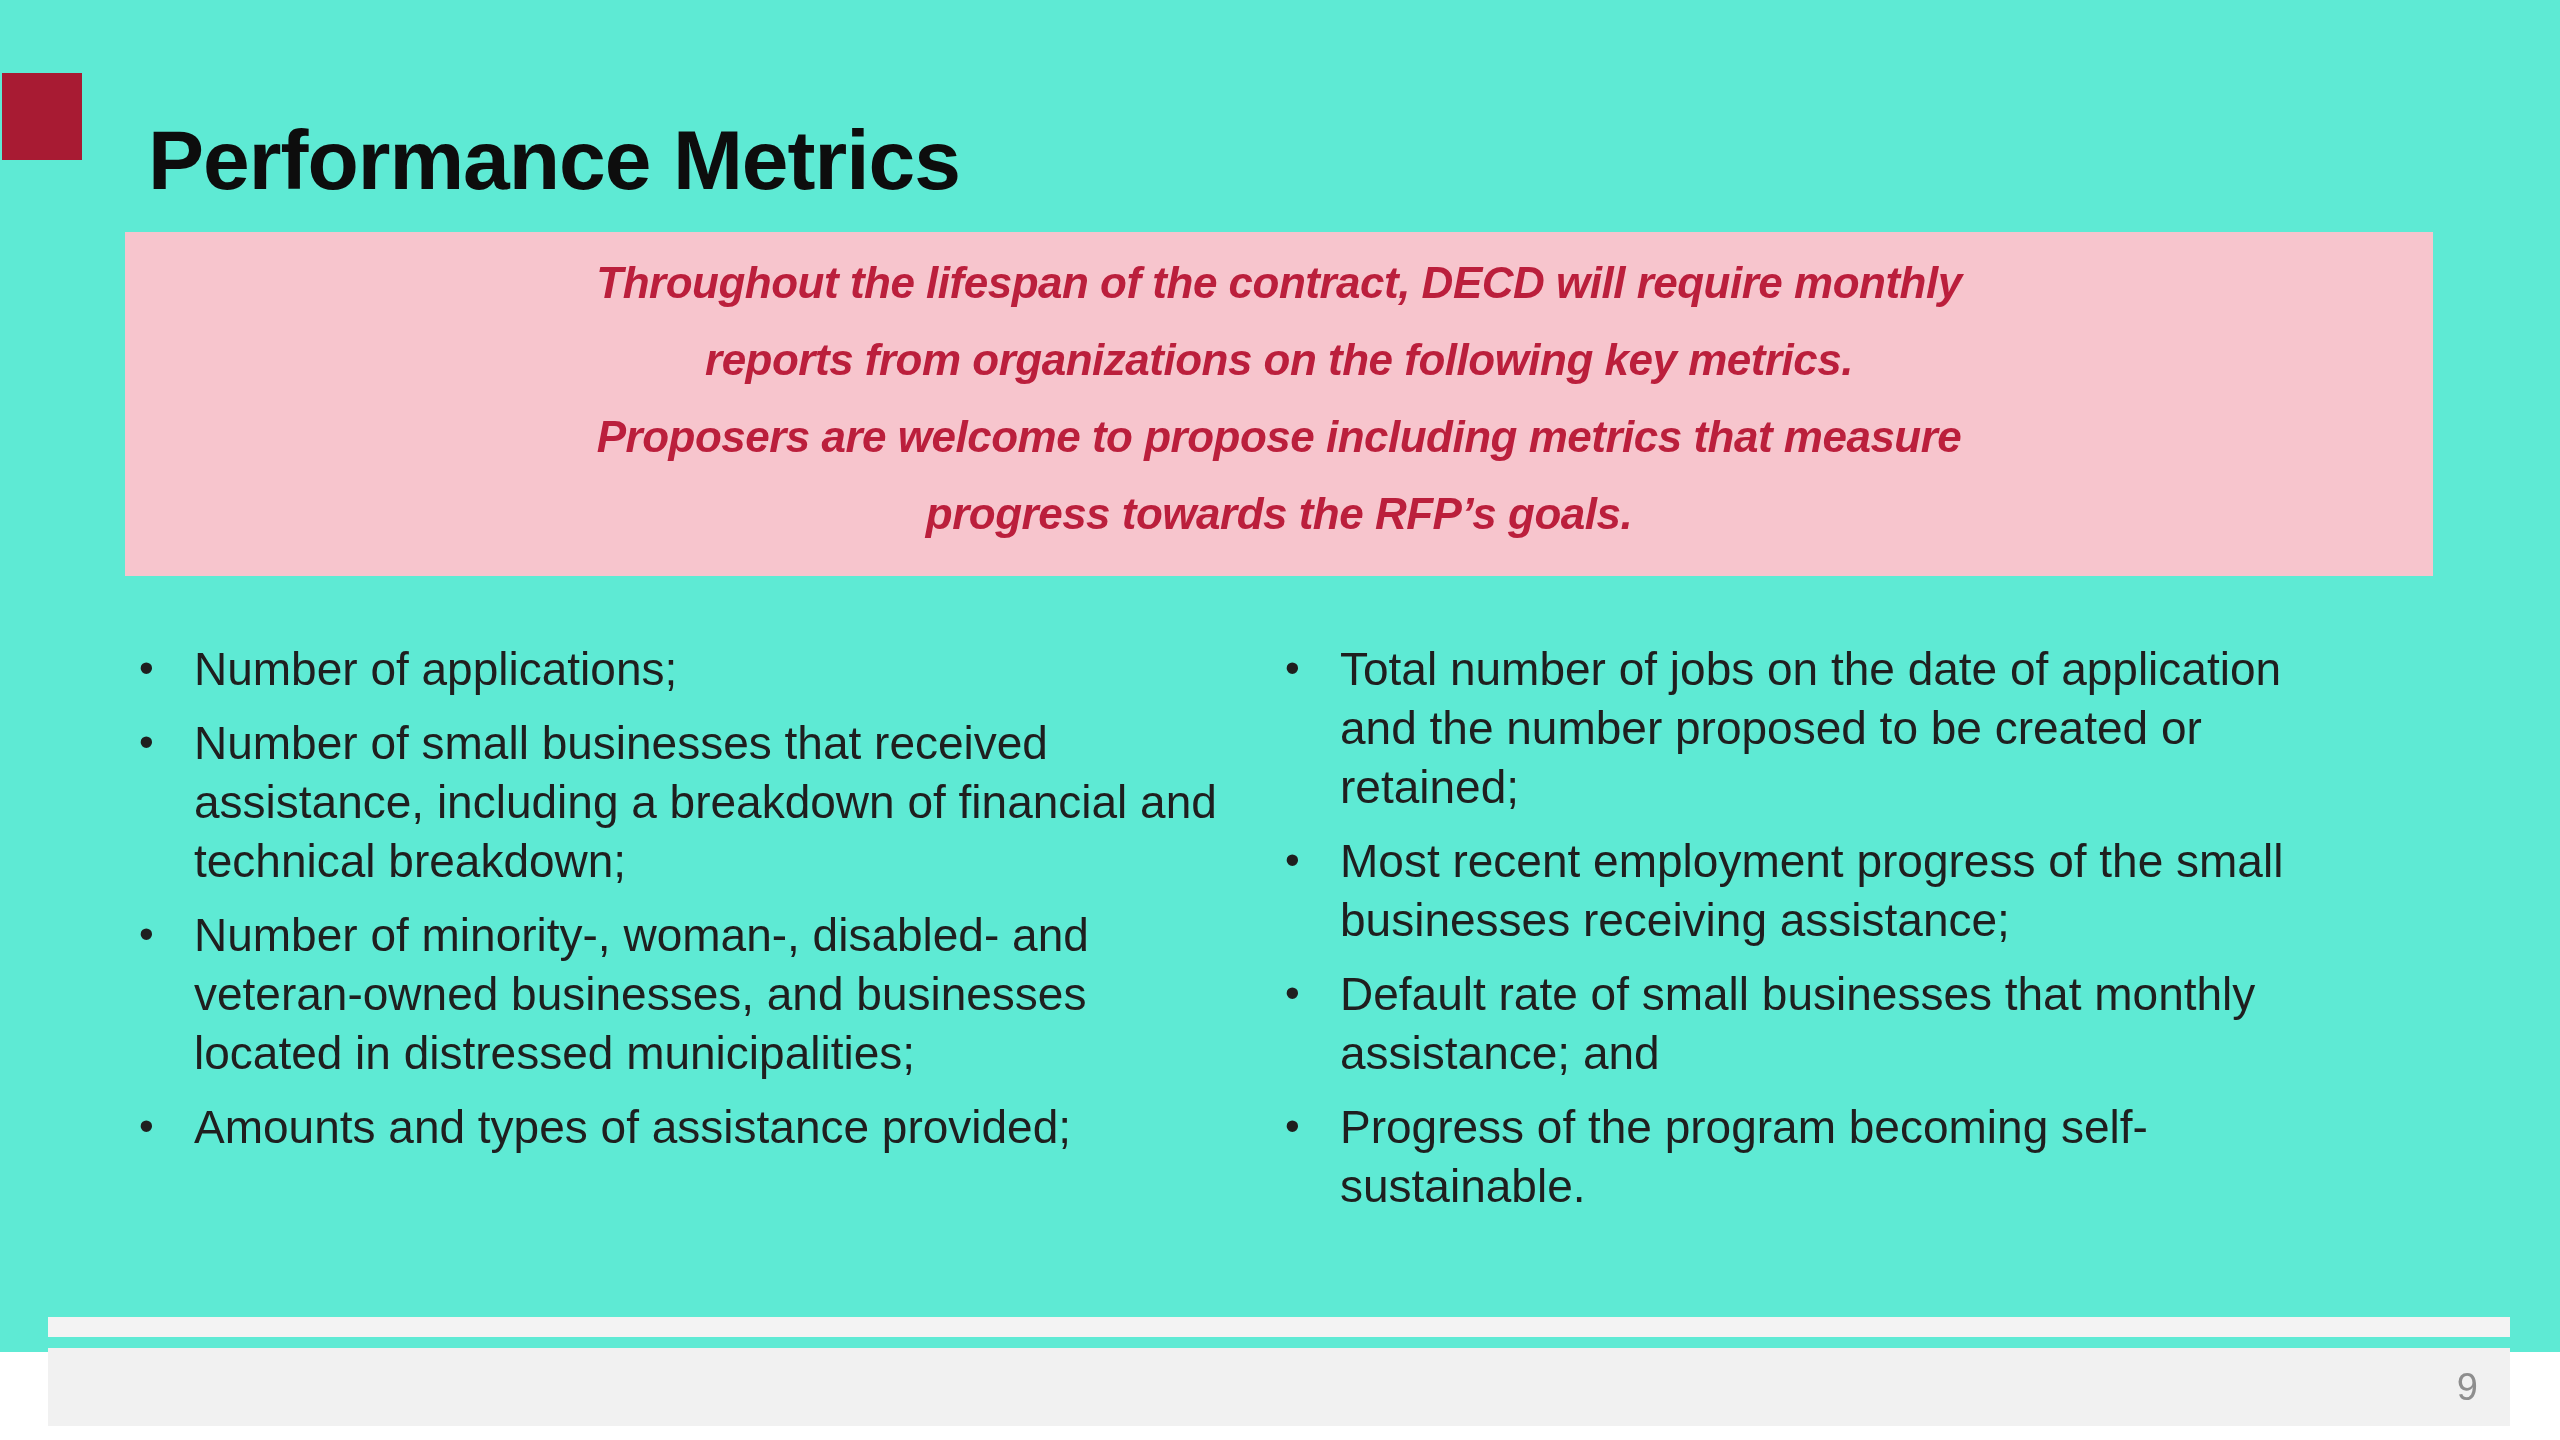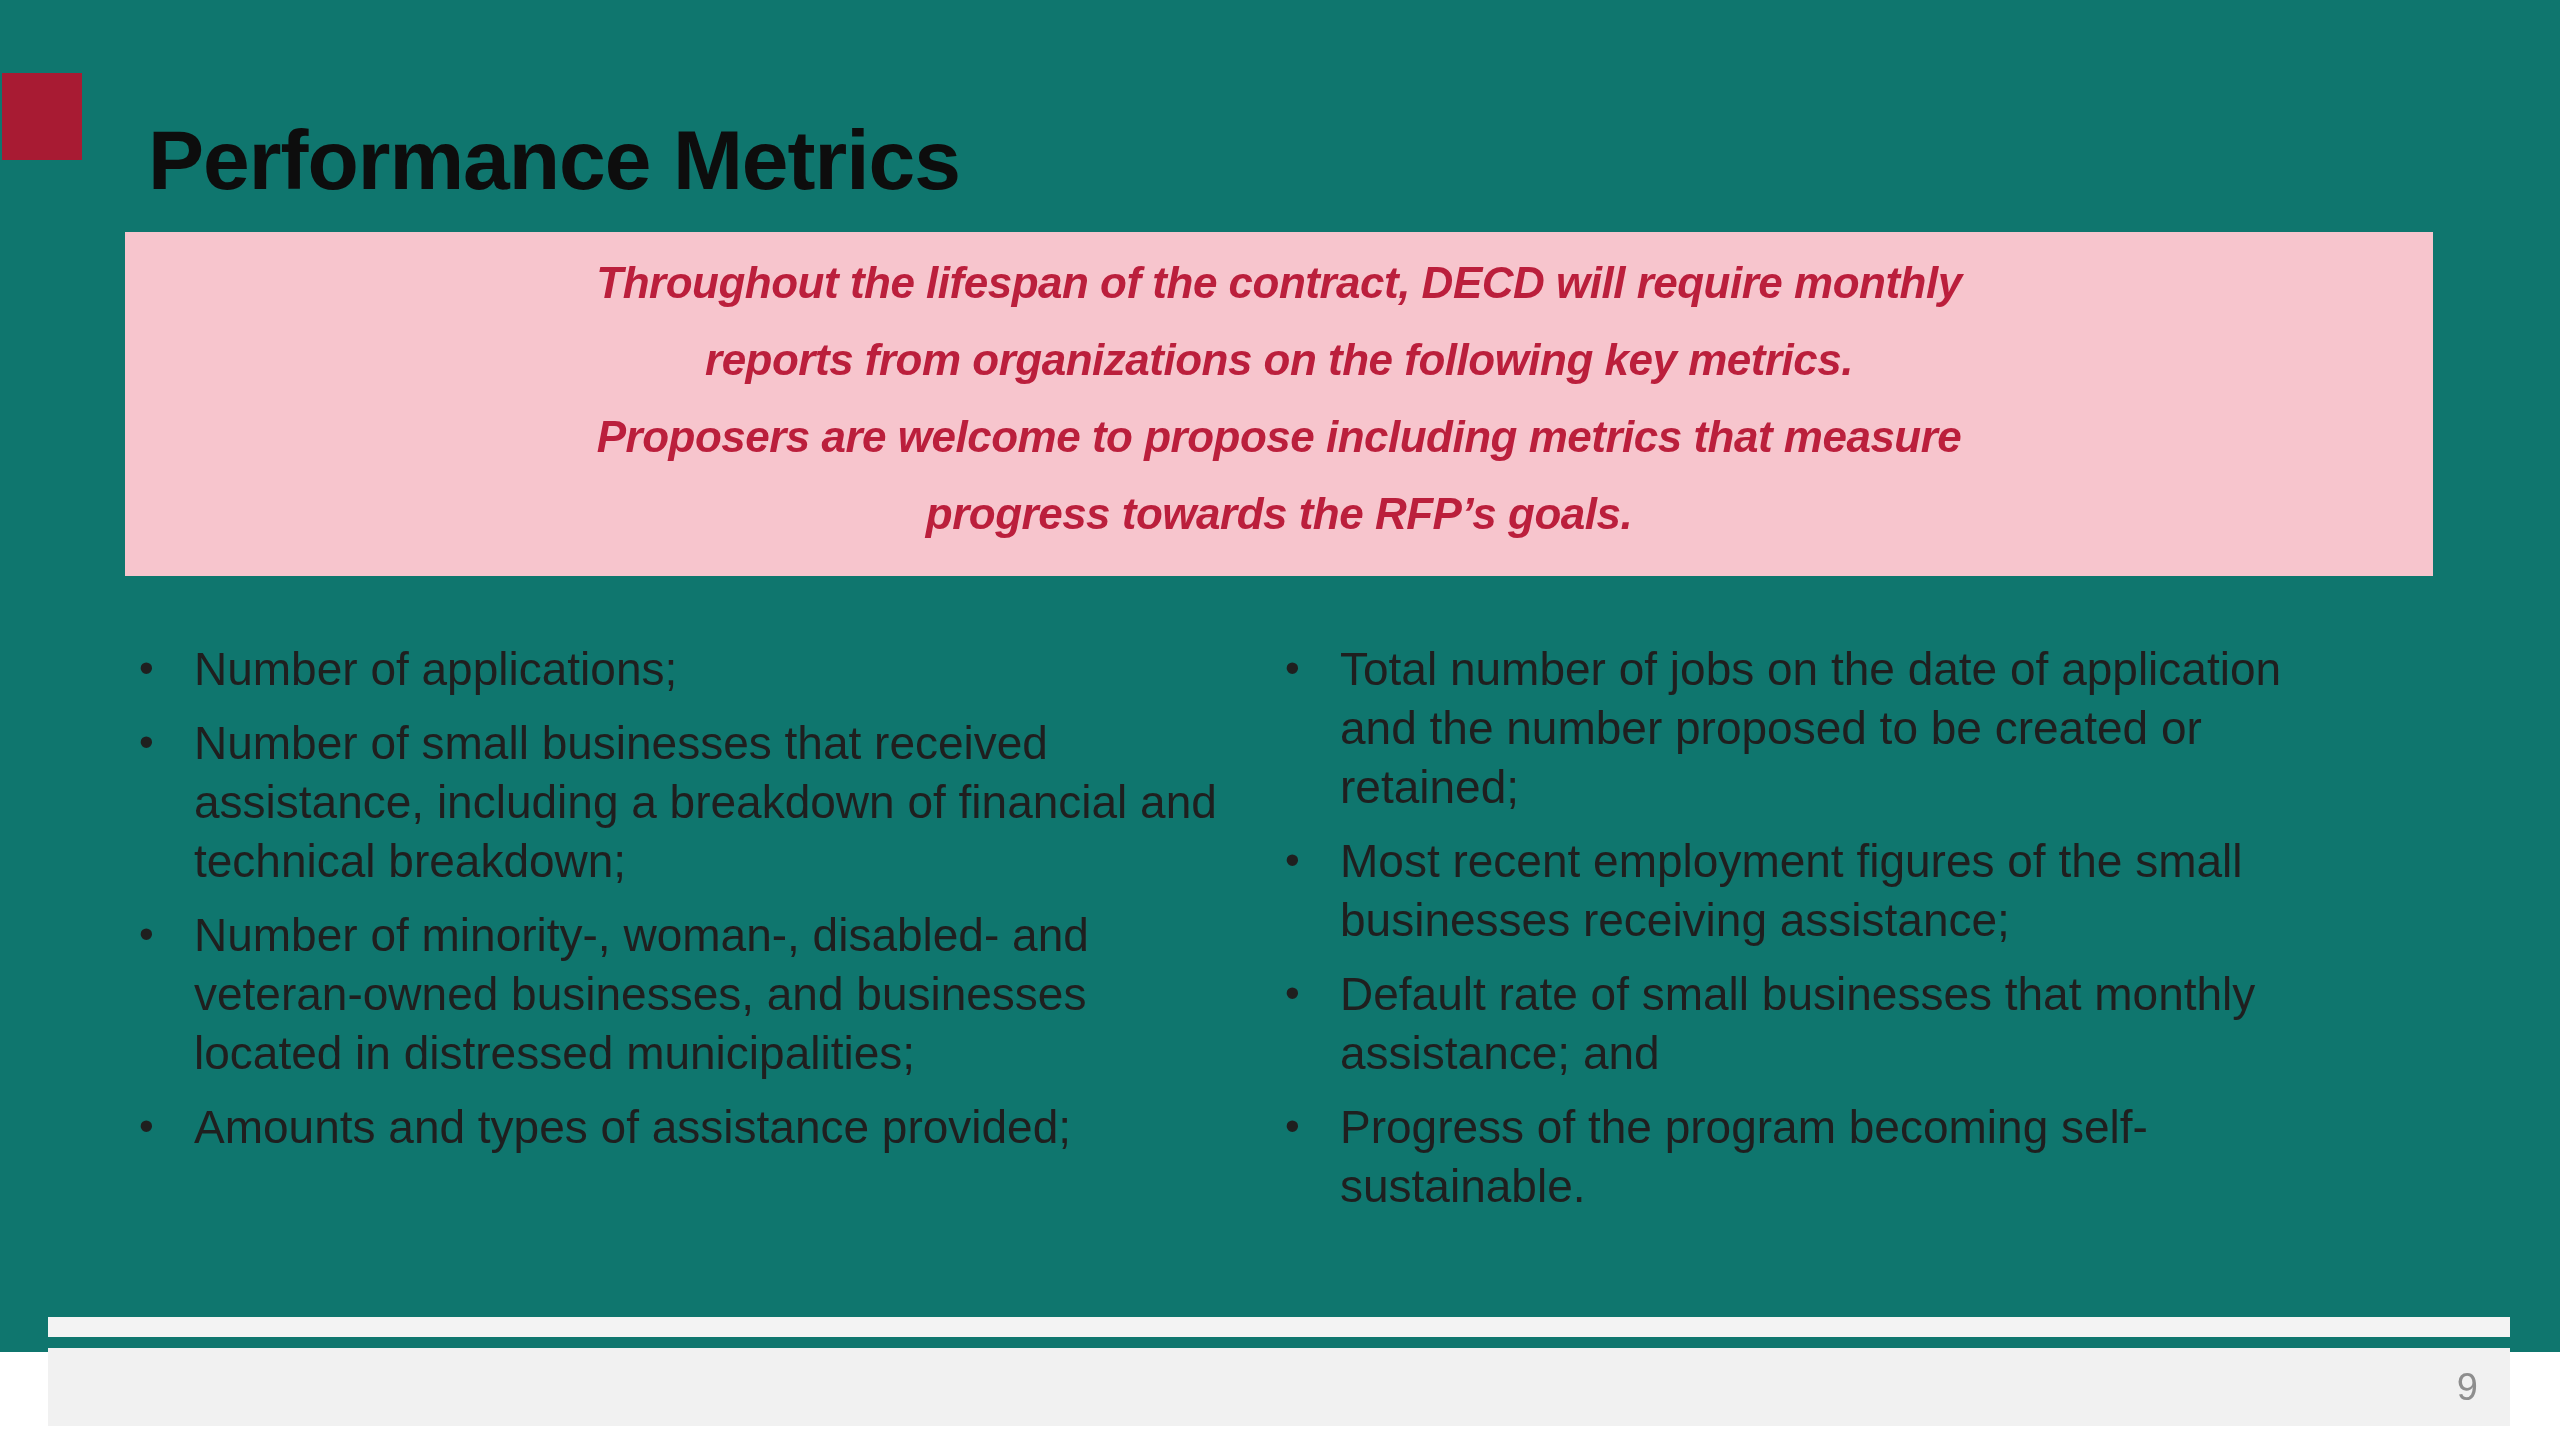--- a/index.html
+++ b/index.html
@@ -10,21 +10,21 @@
     background: #ffffff;
     font-family: "Liberation Sans", sans-serif;
     overflow: hidden;
     position: relative;
   }
   .slide {
     position: absolute;
     inset: 0;
     width: 2560px;
     height: 1352px;
-    background: #0f766e;
+    background: #5eead4;
   }
   .accent-square {
     position: absolute;
     left: 2px;
     top: 73px;
     width: 80px;
     height: 87px;
     background: #A81B33;
   }
   .slide-title {
@@ -154,21 +154,21 @@
   <div class="bullet-col right">
     <ul class="bullets">
 
         <li>
           <div>Total number of jobs on the date of application</div>
           <div>and the number proposed to be created or</div>
           <div>retained;</div>
         </li>
 
         <li>
-          <div>Most recent employment figures of the small</div>
+          <div>Most recent employment progress of the small</div>
           <div>businesses receiving assistance;</div>
         </li>
 
         <li>
           <div>Default rate of small businesses that monthly</div>
           <div>assistance; and</div>
         </li>
 
         <li>
           <div>Progress of the program becoming self-</div>

